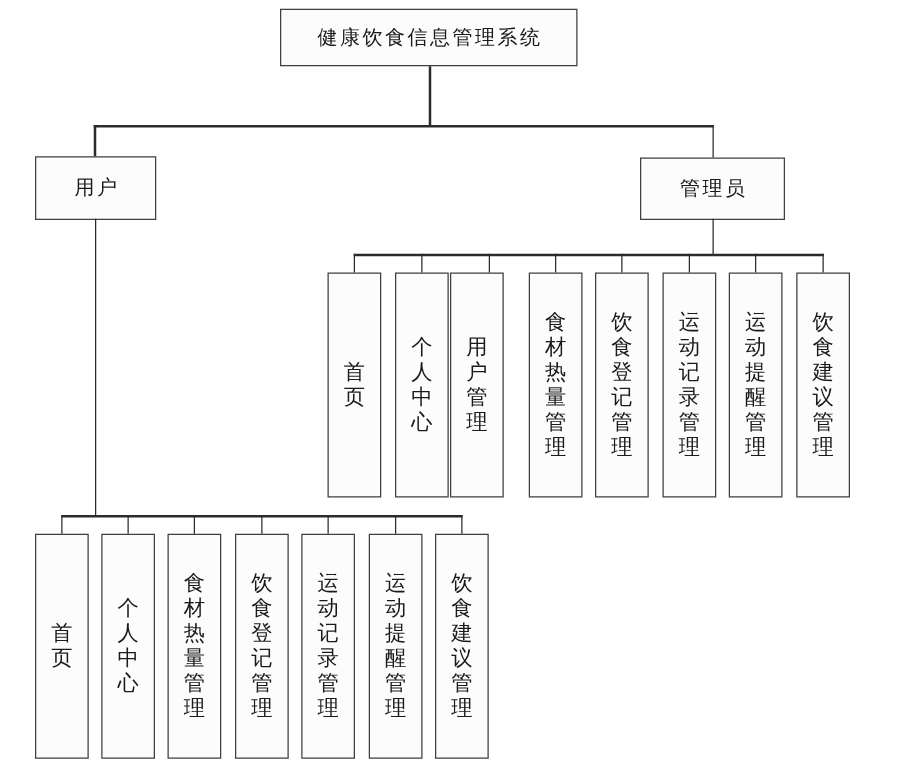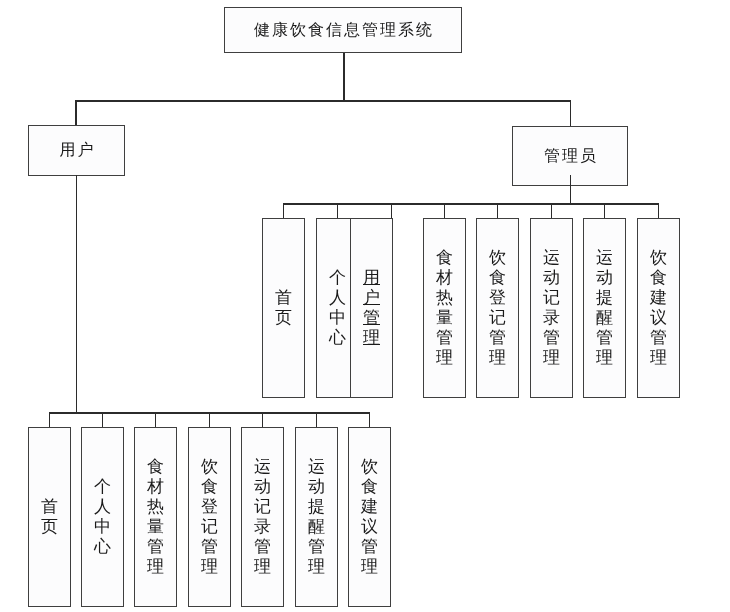--- a/index.html
+++ b/index.html
@@ -49,31 +49,31 @@
 <div id="canvas" style="--line: #2b2b2b; --border: #3f3f3f; --fill: #fcfcfd; --text: #1a1a1a; background: rgb(255, 255, 255);">
 
   <div class="node" style="left:224px;top:7px;width:238px;height:46px;">
     <span class="hl">健康饮食信息管理系统</span>
   </div>
 
   <div class="node" style="left:28px;top:125px;width:97px;height:51px;">
     <span class="hl">用户</span>
   </div>
 
-  <div class="node" style="left:512px;top:126px;width:116px;height:60px;">
+  <div class="node" style="left:512px;top:126px;width:116px;height:50px;">
     <span class="hl">管理员</span>
   </div>
 
   <div class="node" style="left:262px;top:218px;width:43px;height:180px;">
     <span class="vl">首页</span>
   </div>
   <div class="node" style="left:316px;top:218px;width:43px;height:180px;">
     <span class="vl">个人中心</span>
   </div>
-  <div class="node" style="left:350px;top:218px;width:43px;height:180px;text-decoration:underline;">
+  <div class="node" style="left:360px;top:218px;width:43px;height:180px;">
     <span class="vl">用户管理</span>
   </div>
   <div class="node" style="left:423px;top:218px;width:43px;height:180px;">
     <span class="vl">食材热量管理</span>
   </div>
   <div class="node" style="left:476px;top:218px;width:43px;height:180px;">
     <span class="vl">饮食登记管理</span>
   </div>
   <div class="node" style="left:530px;top:218px;width:43px;height:180px;">
     <span class="vl">运动记录管理</span>

